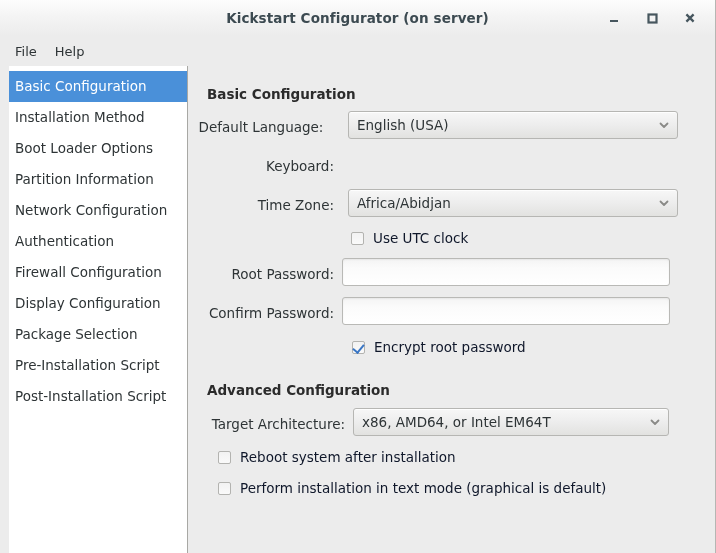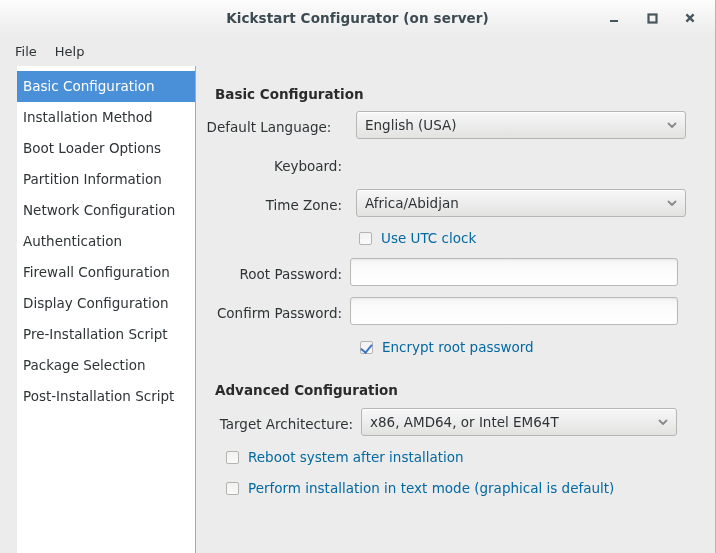--- a/index.html
+++ b/index.html
@@ -77,21 +77,21 @@
     padding: 3px 9px;
     cursor: default;
     user-select: none;
   }
 
   
   .content {
     flex: 1 1 auto;
     display: flex;
     position: relative;
-    padding-left: 17px;
+    padding-left: 9px;
     box-sizing: border-box;
   }
 
   
   .sidebar {
     width: 179px;
     flex: 0 0 179px;
     background: #ffffff;
     border-right: 1px solid #a8a8a4;
     box-sizing: border-box;
@@ -212,21 +212,21 @@
     left: 2px;
     top: 0px;
     width: 5px;
     height: 9px;
     border: solid #3a76c4;
     border-width: 0 2.4px 2.4px 0;
     transform: rotate(40deg);
   }
   .check-label {
     font-size: 13.5px;
-    color: #0369a1;
+    color: #0f172a;
   }
 </style>
 </head>
 <body>
 
 <div class="window">
 
   <div class="titlebar">
     <div class="title-text">Kickstart Configurator (on server)</div>
     <div class="win-controls">
@@ -257,22 +257,22 @@
 
     <div class="sidebar">
       <div class="side-item selected">Basic Configuration</div>
       <div class="side-item">Installation Method</div>
       <div class="side-item">Boot Loader Options</div>
       <div class="side-item">Partition Information</div>
       <div class="side-item">Network Configuration</div>
       <div class="side-item">Authentication</div>
       <div class="side-item">Firewall Configuration</div>
       <div class="side-item">Display Configuration</div>
+      <div class="side-item">Package Selection</div>
       <div class="side-item">Pre-Installation Script</div>
-      <div class="side-item">Package Selection</div>
       <div class="side-item">Post-Installation Script</div>
     </div>
 
     <div class="mainpane">
 
       <div class="section-title" style="left:19px; top:20px;">Basic Configuration</div>
 
       <div class="field-label" style="left:0px; top:53px; width:146px;text-align:center;">Default Language:</div>
       <div class="combo" style="left:160px; top:45px; width:330px;">
         <div class="combo-text">English (USA)</div>

